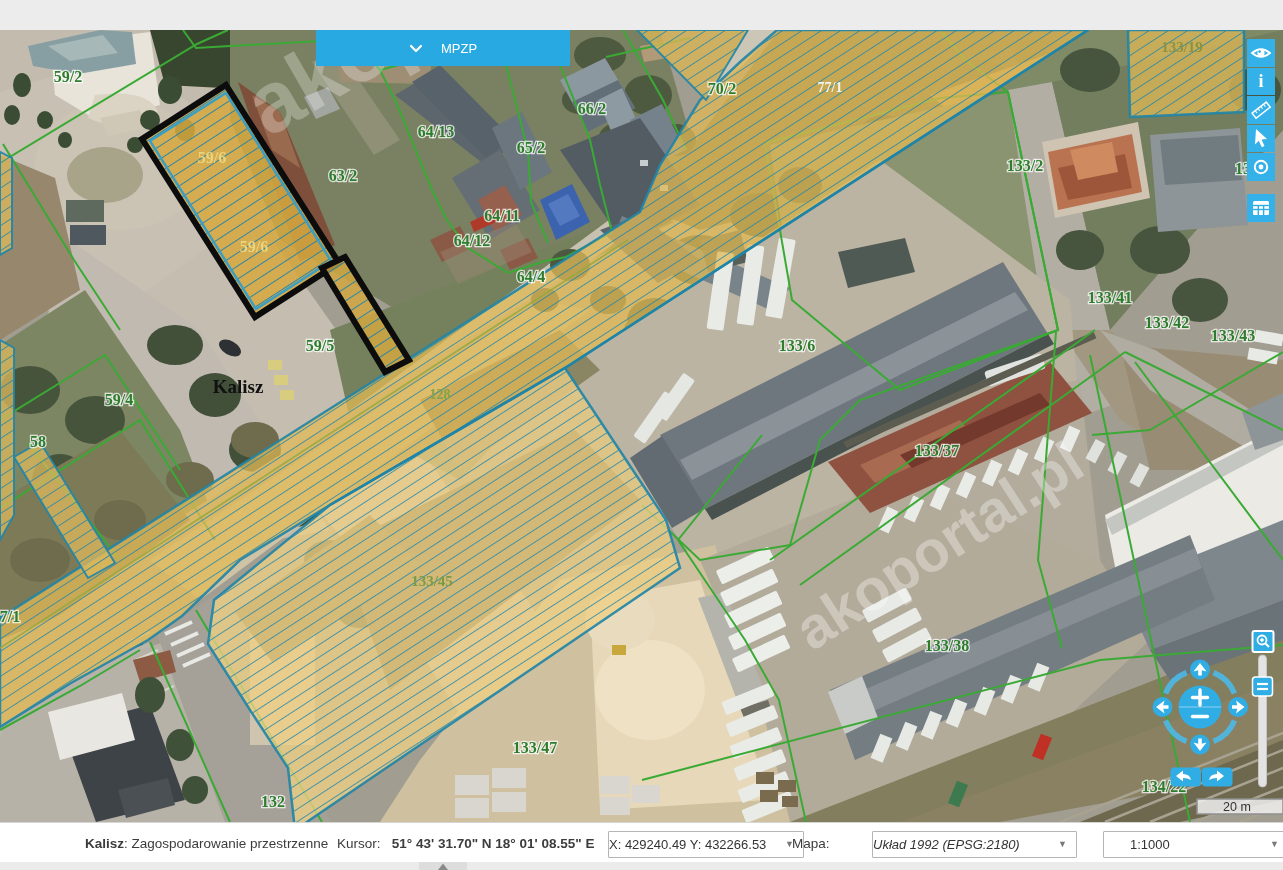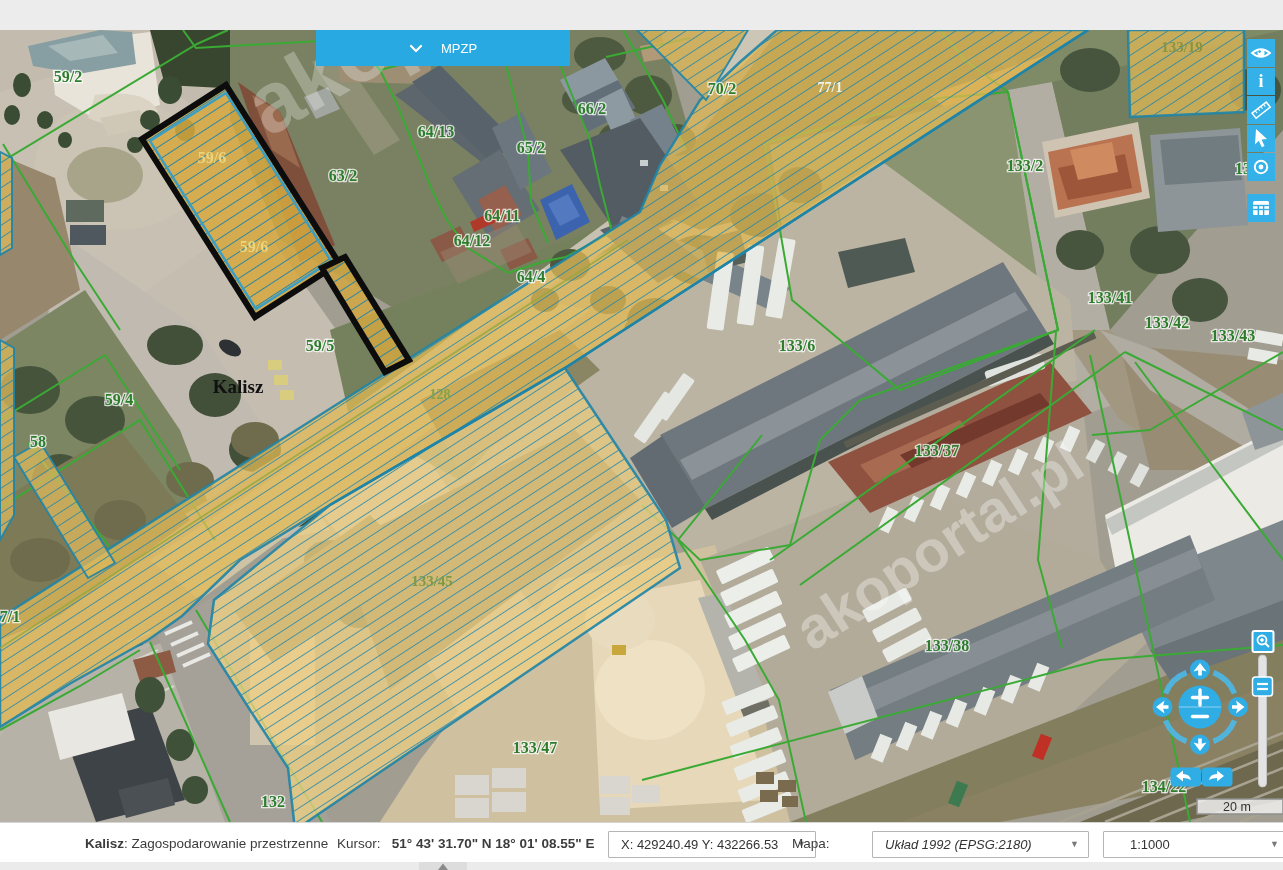--- a/index.html
+++ b/index.html
@@ -2,21 +2,21 @@
 <html><head>
 <meta charset="utf-8">
 <style>
   html,body{margin:0;padding:0;}
   body{width:1283px;height:870px;overflow:hidden;position:relative;font-family:"Liberation Sans",sans-serif;background:#ececec;}
   #map{position:absolute;left:0;top:0;width:1283px;height:870px;}
   #topbar{position:absolute;left:0;top:0;width:1283px;height:30px;background:#ececec;z-index:5;}
   #mpzp{position:absolute;left:316px;top:30px;width:254px;height:36px;background:#29a9e1;z-index:6;display:flex;align-items:center;justify-content:center;color:#fff;font-size:13px;}
   #botbar{position:absolute;left:0;top:822px;width:1283px;height:40px;background:#ffffff;border-top:1px solid #d5d5d5;z-index:6;font-size:13.5px;color:#3c3c3c;}
   #botbar .lbl{position:absolute;top:13px;white-space:nowrap;}
-  .dd{position:absolute;top:8px;height:25px;background:#fff;border:1px solid #b5b5b5;border-radius:1px;font-size:13px;color:#333;line-height:25px;padding-left:12px;white-space:nowrap;overflow:hidden;}
+  .dd{position:absolute;top:8px;height:25px;background:#fff;border:1px solid #b5b5b5;border-radius:1px;font-size:13px;color:#333;line-height:25px;padding-left:0;white-space:nowrap;overflow:hidden;}
   .dd .car{position:absolute;right:9px;top:0px;color:#777;font-size:9px;}
   #graystrip{position:absolute;left:0;top:862px;width:1283px;height:8px;background:#ebebeb;z-index:7;}
   #graytab{position:absolute;left:419px;top:862px;width:48px;height:8px;background:#dddddd;z-index:8;text-align:center;}
   .tbtn{position:absolute;left:1246.5px;width:28px;height:27.8px;background:#33b1e8;z-index:6;display:flex;align-items:center;justify-content:center;}
 </style>
 </head>
 <body>
 
 <svg id="map" viewBox="0 0 1283 870" width="1283" height="870">
 <defs>

